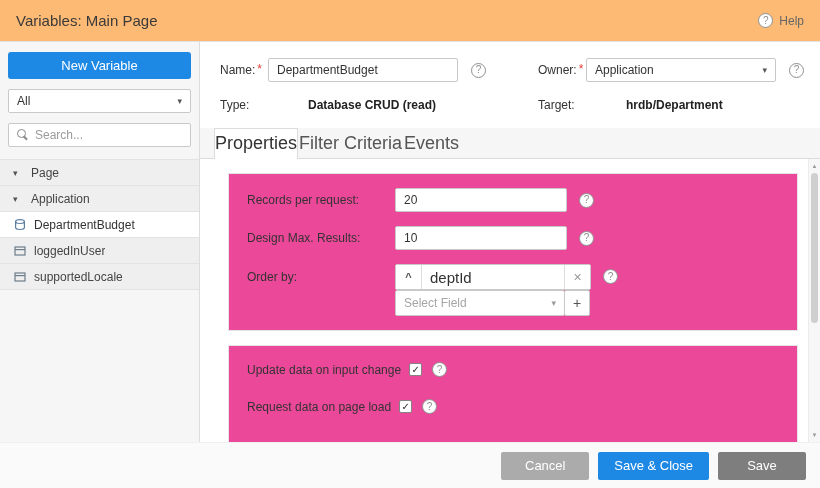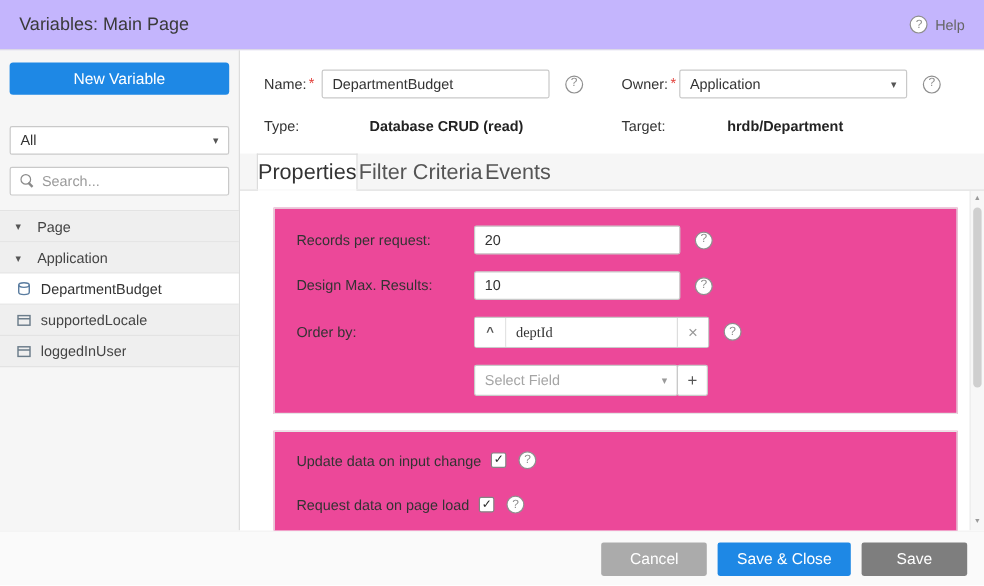--- a/index.html
+++ b/index.html
@@ -1,41 +1,41 @@
 <!DOCTYPE html>
 <html><head>
 <meta charset="utf-8">
 <style>
   * { margin:0; padding:0; box-sizing:border-box; }
   html,body { width:820px; height:488px; overflow:hidden; }
   body { font-family:"Liberation Sans", sans-serif; background:#fff; color:#333; }
   .app { width:820px; height:488px; display:flex; flex-direction:column; background:#fff; }
 
   
-  .header { height:42px; flex:none; background:#c4b5fd; border-bottom:1px solid #e2e2e2;
+  .header { height:42px; flex:none; background:#fdba74; border-bottom:1px solid #e2e2e2;
             display:flex; align-items:center; justify-content:space-between; padding:0 16px; }
   .title { font-size:15px; color:#3a3a3a; }
   .help { display:flex; align-items:center; gap:6px; color:#666; font-size:12px; cursor:pointer; }
 
   .qicon { width:15px; height:15px; border:1px solid #8f8f8f; border-radius:50%; color:#8f8f8f;
            font-size:10px; display:inline-flex; align-items:center; justify-content:center;
            flex:none; line-height:1; background:#fff; cursor:pointer; }
 
   
   .body { flex:1; display:flex; min-height:0; }
 
   
   .sidebar { width:200px; flex:none; background:#f6f6f6; border-right:1px solid #ddd; display:flex; flex-direction:column; }
   .side-controls { padding:10px 8px 12px; }
   .new-var { width:100%; height:27px; background:#1e88e5; color:#fff; border:none; border-radius:3px;
              font-size:13px; font-family:inherit; cursor:pointer; }
   .selectbox { height:24px; background:#fff; border:1px solid #c9c9c9; border-radius:2px;
                display:flex; align-items:center; justify-content:space-between; padding:0 8px;
                font-size:12px; color:#333; cursor:pointer; }
-  .side-controls .selectbox { margin-top:26px;text-align:right; }
+  .side-controls .selectbox { margin-top:10px;text-align:right; }
   .sel-caret { font-size:9px; color:#555; line-height:1; }
   .sel-caret.gray { color:#9a9a9a; }
   .searchbox { margin-top:10px; height:24px; background:#fff; border:1px solid #c9c9c9; border-radius:2px;
                display:flex; align-items:center; gap:6px; padding:0 8px; }
   .search-icon { width:12px; height:12px; position:relative; flex:none; }
   .search-icon::before { content:""; position:absolute; width:7px; height:7px; border:1.4px solid #8a8a8a;
                          border-radius:50%; left:0; top:0; }
   .search-icon::after { content:""; position:absolute; width:5px; height:1.6px; background:#8a8a8a;
                         transform:rotate(45deg); left:6px; top:8px; }
   .search-input { border:none; outline:none; background:transparent; flex:1; min-width:0;
@@ -45,21 +45,21 @@
   .tree-row { height:26px; display:flex; align-items:center; gap:8px; padding:0 8px 0 13px;
               background:#efefef; border-bottom:1px solid #e3e3e3; font-size:12px; color:#444; cursor:pointer; }
   .tree-row.selected { background:#fff; color:#333; }
   .tree-caret { font-size:9px; color:#555; width:10px; flex:none; }
   .tree-ic { width:13px; height:13px; flex:none; display:inline-flex; align-items:center; justify-content:center; }
   .tree-label { white-space:nowrap; overflow:hidden; text-overflow:ellipsis; }
 
   
   .main { flex:1; min-width:0; display:flex; flex-direction:column; background:#fff; }
   .form-head { padding:16px 16px 0 20px; flex:none; }
-  .fh-row { display:flex; align-items:flex-start; margin-bottom:16px; }
+  .fh-row { display:flex; align-items:flex-start; margin-bottom:16px;gap:20px; }
   .fgroup { display:flex; align-items:center; }
   .fgroup.colL { width:298px; flex:none; }
   .flabel { width:48px; flex:none; font-size:12px; color:#333; }
   .req { color:#e3403a; margin-left:2px; position:relative; top:-1px; }
   .tinput { height:24px; border:1px solid #c9c9c9; border-radius:2px; padding:0 8px; font-size:12px;
             color:#333; font-family:inherit; outline:none; background:#fff; }
   .name-input { width:190px; }
   .owner-select { width:190px; }
   .fgroup .qicon { margin-left:13px; }
   .fvalue { font-size:12px; font-weight:bold; color:#222;padding-left:40px; }
@@ -85,23 +85,23 @@
   .prow .qicon { margin-left:12px; }
   .qicon.oq { margin-top:5px; }
 
   .order-ctrl { display:flex; flex-direction:column; }
   .order-r1 { display:flex; align-items:stretch; width:196px; height:26px; border:1px solid #c9c9c9;
               border-radius:2px; background:#fff; }
   .order-btn { background:#fff; border:none; font-family:inherit; cursor:pointer; color:#555;
                display:flex; align-items:center; justify-content:center; }
   .order-btn.up { width:26px; flex:none; border-right:1px solid #ddd; font-size:11px; font-weight:bold; }
   .order-btn.del { width:26px; flex:none; border-left:1px solid #ddd; color:#999; font-size:14px; }
-  .order-input { flex:1; min-width:0; border:none; outline:none; padding:0 8px; font-size:12px;
-                 color:#333; font-family:Liberation Serif, serif; }
-  .order-r2 { display:flex; margin-top:14px; }
+  .order-input { flex:1; min-width:0; border:none; outline:none; padding:0 8px; font-size:15px;
+                 color:#333; font-family:Liberation Sans, sans-serif; }
+  .order-r2 { display:flex; margin-top:0; }
   .field-select { width:170px; height:26px; }
   .field-select .placeholder { color:#a5a5a5; }
   .order-btn.add { width:26px; height:26px; flex:none; border:1px solid #c9c9c9; border-radius:2px;
                    margin-left:-1px; font-size:14px; color:#555; }
 
   .chkrow { display:flex; align-items:center; margin-bottom:22px; }
   .chklabel { font-size:12px; color:#333; margin-right:8px; }
   .checkbox { width:13px; height:13px; border:1px solid #848484; border-radius:2px; background:#fff;
               display:inline-flex; align-items:center; justify-content:center; margin-right:10px;
               cursor:pointer; flex:none; }
@@ -169,30 +169,30 @@
           </span>
           <span class="tree-label">DepartmentBudget</span>
         </div>
         <div class="tree-row item">
           <span class="tree-ic">
             <svg width="12" height="12" viewBox="0 0 12 12">
                 <rect x="1" y="2" width="10" height="8" fill="none" stroke="#6b7c8a" stroke-width="1.2"></rect>
                 <line x1="1" y1="4.6" x2="11" y2="4.6" stroke="#6b7c8a" stroke-width="1.2"></line>
               </svg>
           </span>
-          <span class="tree-label">supportedLocale</span>
+          <span class="tree-label">loggedInUser</span>
         </div>
         <div class="tree-row item">
           <span class="tree-ic">
             <svg width="12" height="12" viewBox="0 0 12 12">
                 <rect x="1" y="2" width="10" height="8" fill="none" stroke="#6b7c8a" stroke-width="1.2"></rect>
                 <line x1="1" y1="4.6" x2="11" y2="4.6" stroke="#6b7c8a" stroke-width="1.2"></line>
               </svg>
           </span>
-          <span class="tree-label">loggedInUser</span>
+          <span class="tree-label">supportedLocale</span>
         </div>
       </div>
     </div>
 
     <div class="main">
 
       <div class="form-head">
         <div class="fh-row">
           <div class="fgroup colL">
             <label class="flabel"><span>Name:</span><span class="req">*</span></label>

